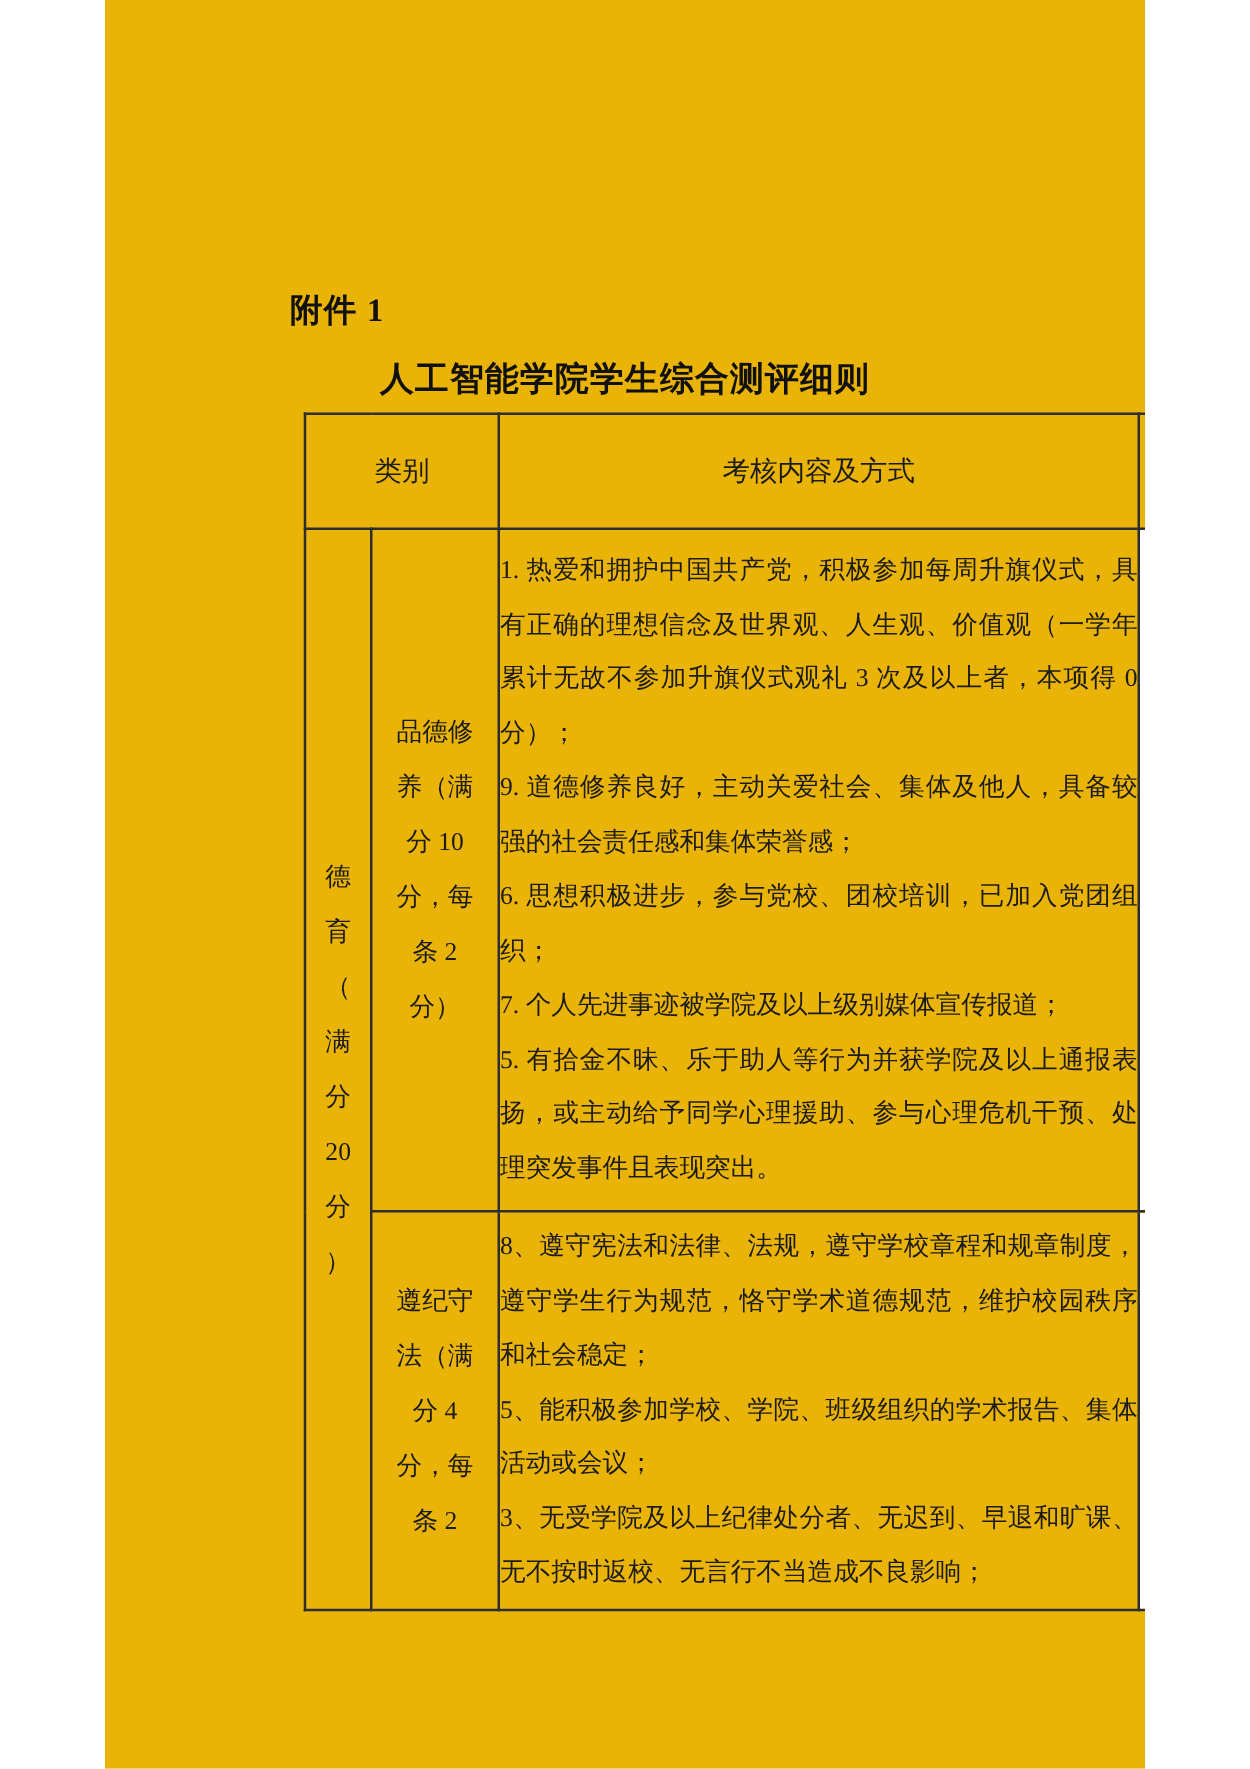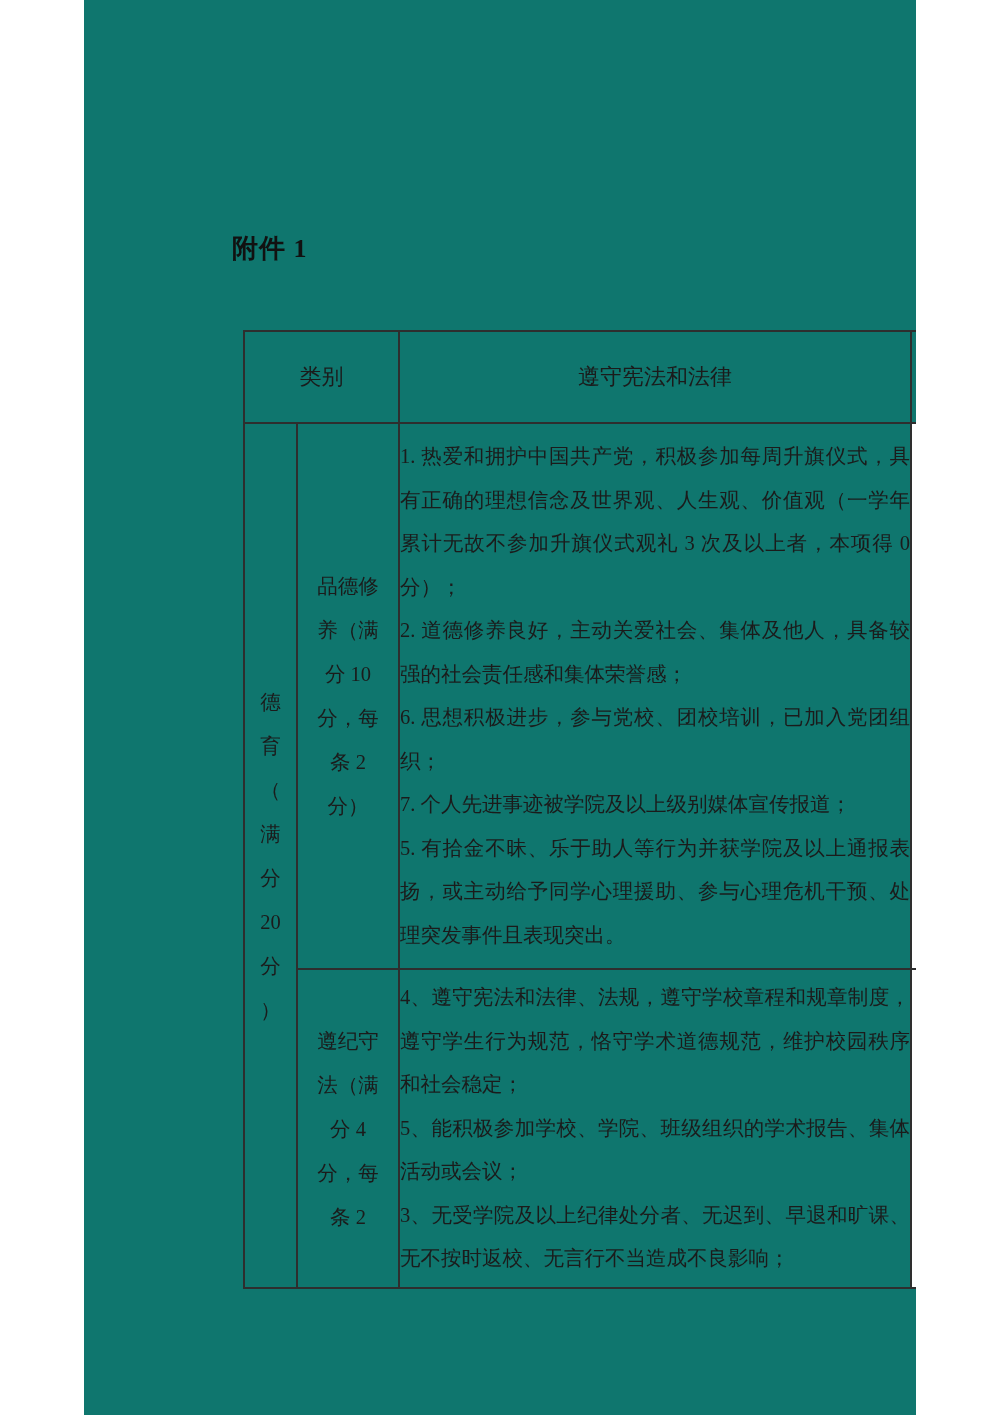--- a/index.html
+++ b/index.html
@@ -4,21 +4,21 @@
 <style>
   html, body {
     margin: 0;
     padding: 0;
     background: #ffffff;
   }
   .page {
     position: relative;
     width: 832px;
     height: 1415px;
-    background: #0f766e;
+    background: #eab308;
     margin: 0 auto;
     font-family: "Liberation Serif", "DejaVu Serif", serif;
     color: #1b1b1b;
     overflow: hidden;
   }
   .attachment {
     position: absolute;
     left: 148px;
     top: 231px;
     font-size: 26px;
@@ -97,33 +97,34 @@
     background: #ffffff;
   }
 </style>
 </head>
 <body>
 
 <div class="page">
 
   <div class="attachment">附件 1</div>
 
+  <h1 class="doc-title">人工智能学院学生综合测评细则</h1>
 
   <table class="eval-table">
     <colgroup>
       <col style="width:53px">
       <col style="width:102px">
       <col style="width:512px">
       <col style="width:56px">
     </colgroup>
 
     <tbody>
         <tr style="height:92px">
       <td colspan="2" class="head-cell">类别</td>
-      <td class="head-cell">遵守宪法和法律</td>
+      <td class="head-cell">考核内容及方式</td>
       <td class="head-cell score-head">得
 分</td>
     </tr>
 
     <tr style="height:546px">
       <td rowspan="2" class="cat-cell">德
 育
 （
 满
 分
@@ -131,36 +132,36 @@
 分
 ）</td>
       <td class="sub-cell">品德修
 养（满
 分 10
 分，每
 条 2
 分）</td>
       <td class="content-cell">
         <p>1. 热爱和拥护中国共产党，积极参加每周升旗仪式，具有正确的理想信念及世界观、人生观、价值观（一学年累计无故不参加升旗仪式观礼 3 次及以上者，本项得 0 分）；</p>
-        <p>2. 道德修养良好，主动关爱社会、集体及他人，具备较强的社会责任感和集体荣誉感；</p>
+        <p>9. 道德修养良好，主动关爱社会、集体及他人，具备较强的社会责任感和集体荣誉感；</p>
         <p>6. 思想积极进步，参与党校、团校培训，已加入党团组织；</p>
         <p>7. 个人先进事迹被学院及以上级别媒体宣传报道；</p>
         <p>5. 有拾金不昧、乐于助人等行为并获学院及以上通报表扬，或主动给予同学心理援助、参与心理危机干预、处理突发事件且表现突出。</p>
       </td>
       <td class="score-cell"></td>
     </tr>
 
     <tr style="height:319px">
       <td class="sub-cell sub-cell-bottom">遵纪守
 法（满
 分 4
 分，每
 条 2</td>
       <td class="content-cell">
-        <p>4、遵守宪法和法律、法规，遵守学校章程和规章制度，遵守学生行为规范，恪守学术道德规范，维护校园秩序和社会稳定；</p>
+        <p>8、遵守宪法和法律、法规，遵守学校章程和规章制度，遵守学生行为规范，恪守学术道德规范，维护校园秩序和社会稳定；</p>
         <p>5、能积极参加学校、学院、班级组织的学术报告、集体活动或会议；</p>
         <p>3、无受学院及以上纪律处分者、无迟到、早退和旷课、无不按时返校、无言行不当造成不良影响；</p>
       </td>
       <td class="score-cell"></td>
     </tr>
   </tbody>
     </table>
 
 </div>
 

